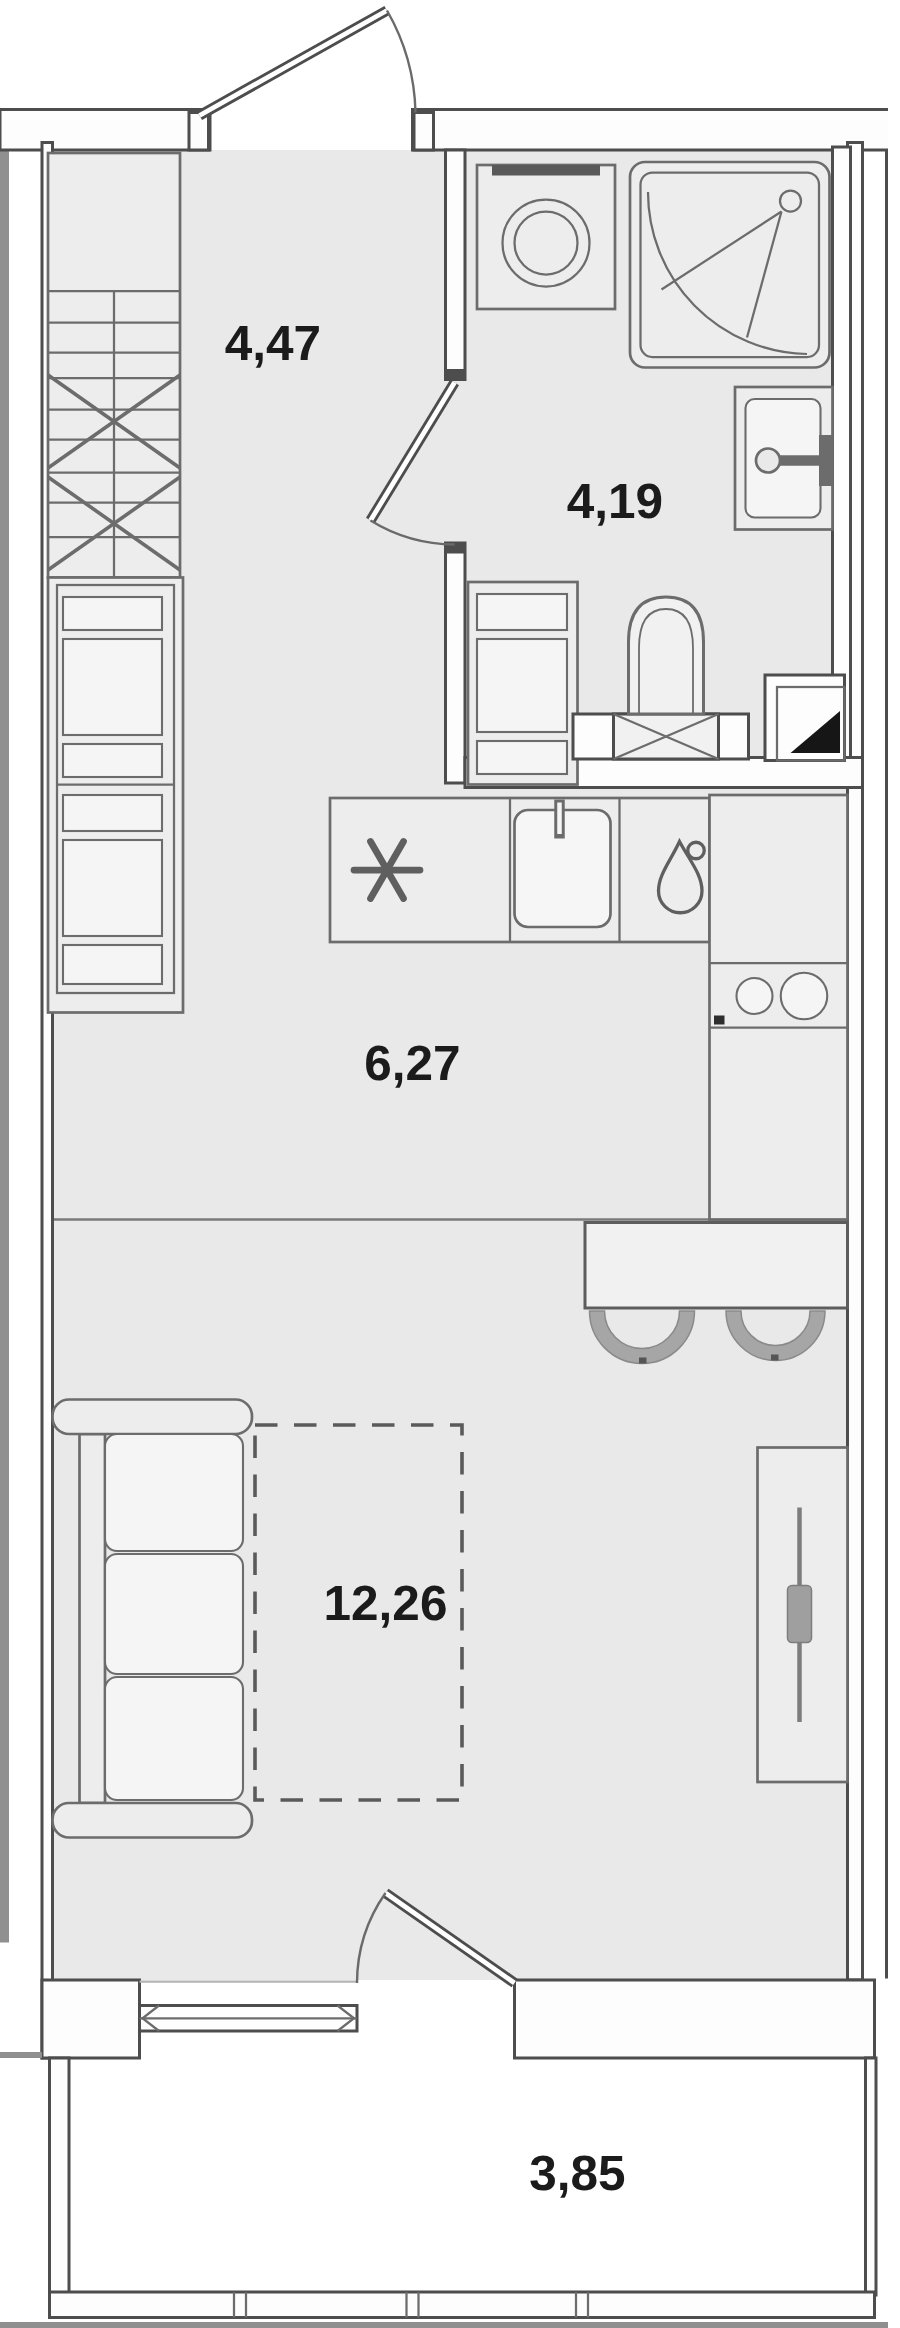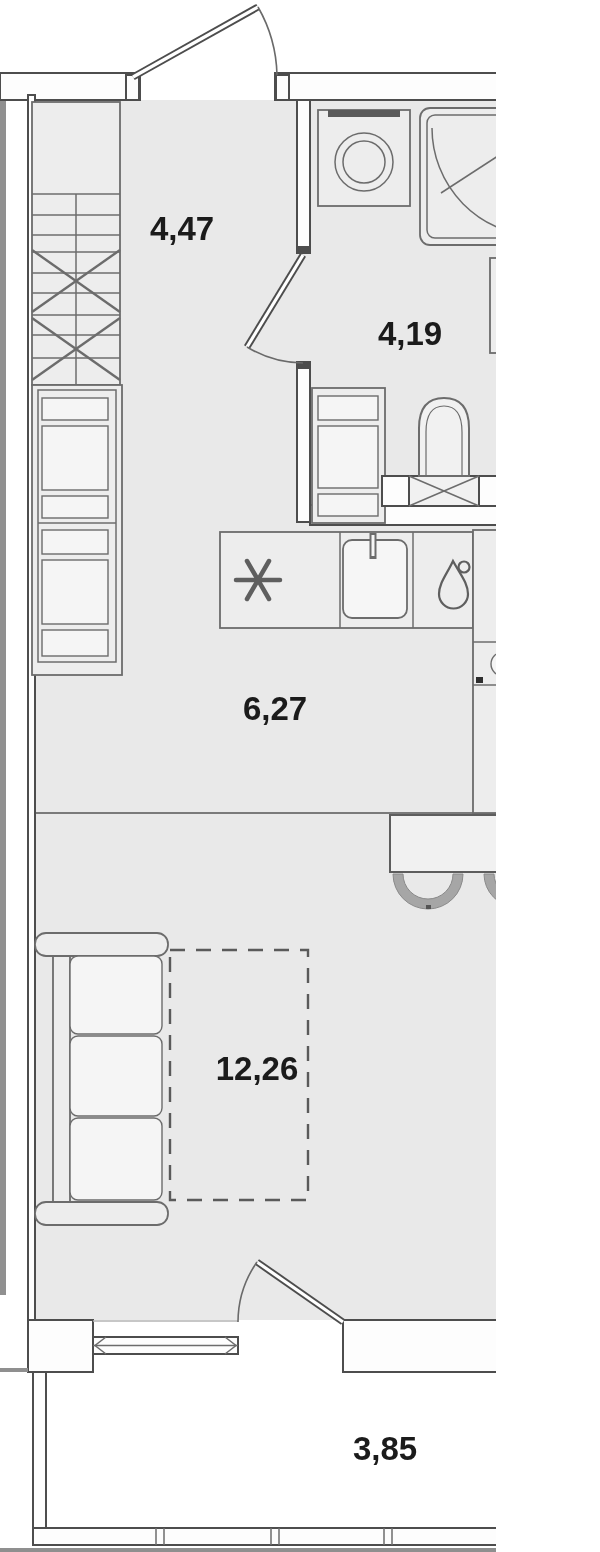--- a/index.html
+++ b/index.html
@@ -1,16 +1,16 @@
 <!DOCTYPE html>
 <html><head>
 <meta charset="utf-8">
 <style>
   html,body{margin:0;padding:0;background:#ffffff;}
-  .stage{position:relative;width:496px;height:1552px;background:#ffffff;overflow:hidden;}
+  .stage{position:relative;width:592px;height:1552px;background:#ffffff;overflow:hidden;}
   svg{display:block;}
   .floor{fill:#e9e9e9;stroke:none;}
   .w{fill:#fdfdfd;stroke:#4d4d4d;stroke-width:2;}
   .wd{fill:#4d4d4d;stroke:none;}
   .f{fill:#ededed;stroke:#6c6c6c;stroke-width:1.8;}
   .fi{fill:#f5f5f5;stroke:#6c6c6c;stroke-width:1.4;}
   .fl{fill:none;stroke:#6c6c6c;stroke-width:1.5;}
   .thin{fill:none;stroke:#7a7a7a;stroke-width:1.8;}
   .leafO{stroke:#4d4d4d;stroke-width:7;fill:none;}
   .leafI{stroke:#ffffff;stroke-width:3.2;fill:none;}

